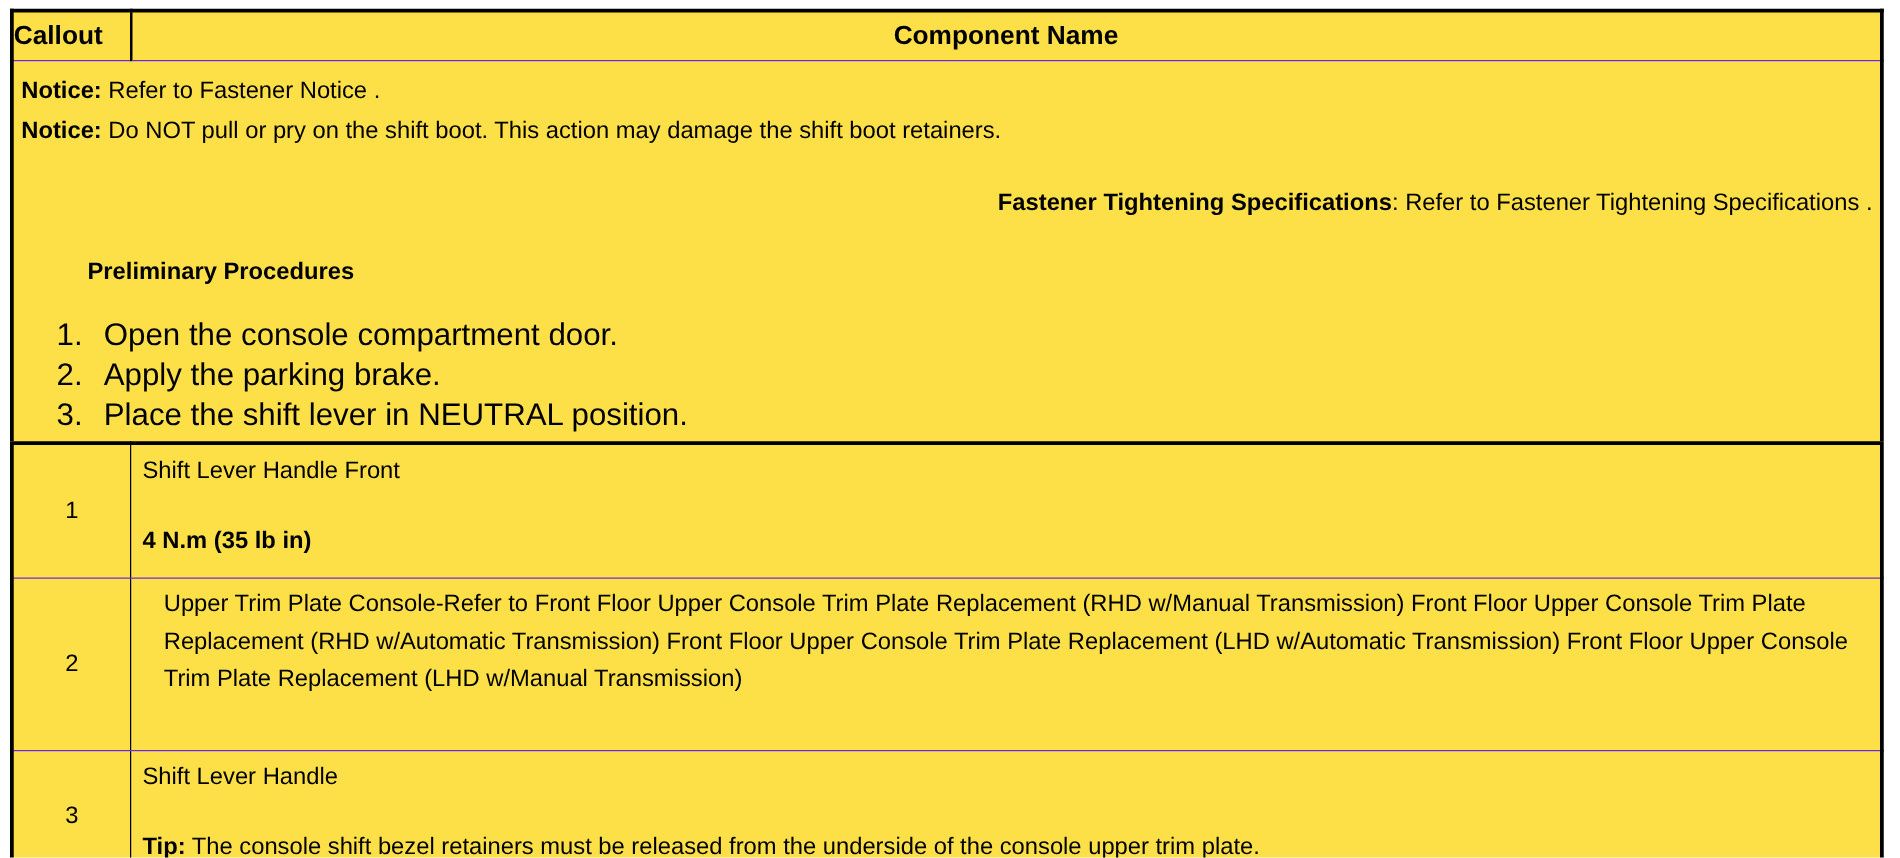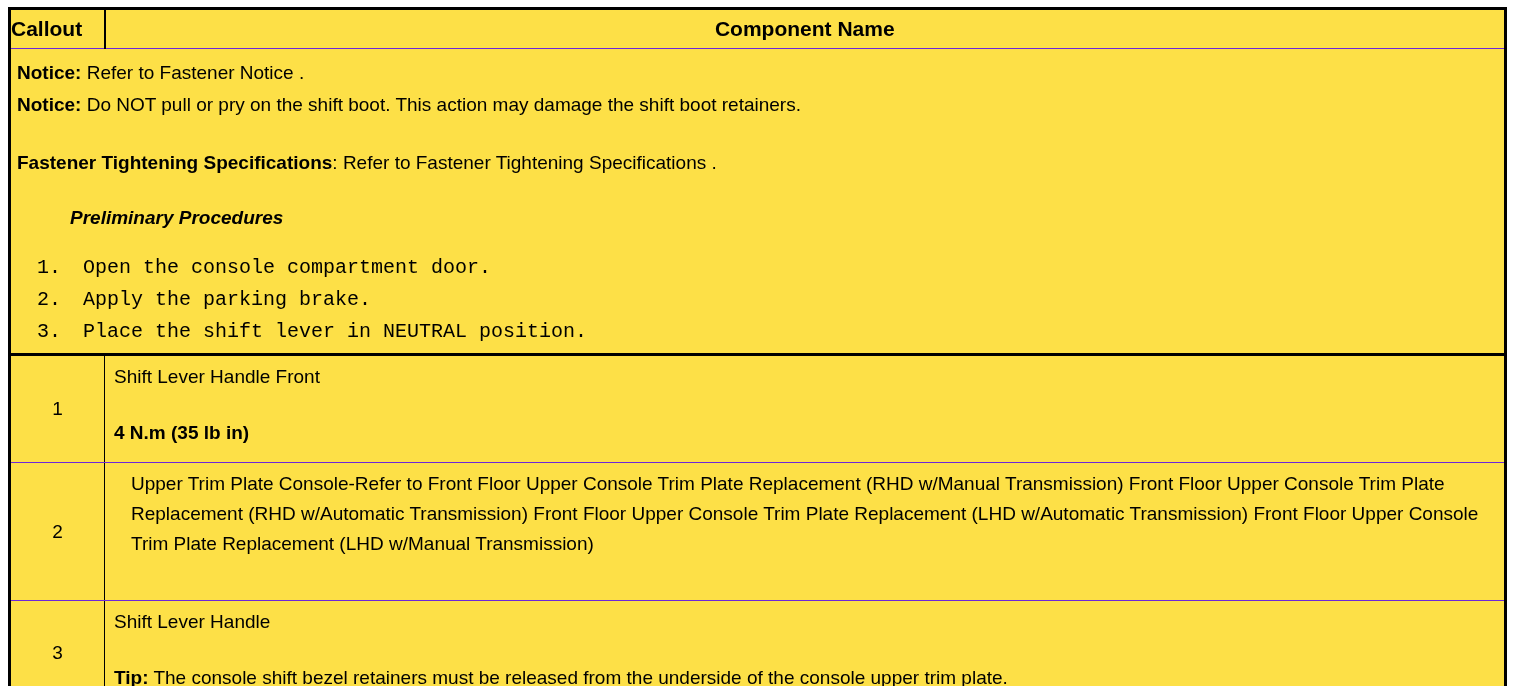--- a/index.html
+++ b/index.html
@@ -80,46 +80,45 @@
   }
   .notice-line .lead {
     font-weight: bold;
   }
 
   .spec-line {
     font-size: 19px;
     line-height: 32px;
     margin-top: 26px;
     white-space: nowrap;
+    text-align: right;
   }
   .spec-line .lead {
     font-weight: bold;
   }
 
   .prelim-heading {
     font-size: 19px;
     font-weight: bold;
     line-height: 32px;
     margin-top: 23px;
     margin-left: 53px;
-    font-style: italic;
   }
 
   ol.prelim-list {
     margin: 18px 0 0 0;
     padding: 0 0 0 56px;
     list-style-position: outside;
     list-style-type: decimal;
   }
   ol.prelim-list li {
-    font-size: 20px;
+    font-size: 25px;
     line-height: 32px;
     padding-left: 10px;
     white-space: nowrap;
-    font-family: Liberation Mono, monospace;
   }
 
   
   td.callout-num {
     text-align: center;
     vertical-align: middle;
     font-size: 19px;
     border-right: 1px solid #000000;
   }
 

